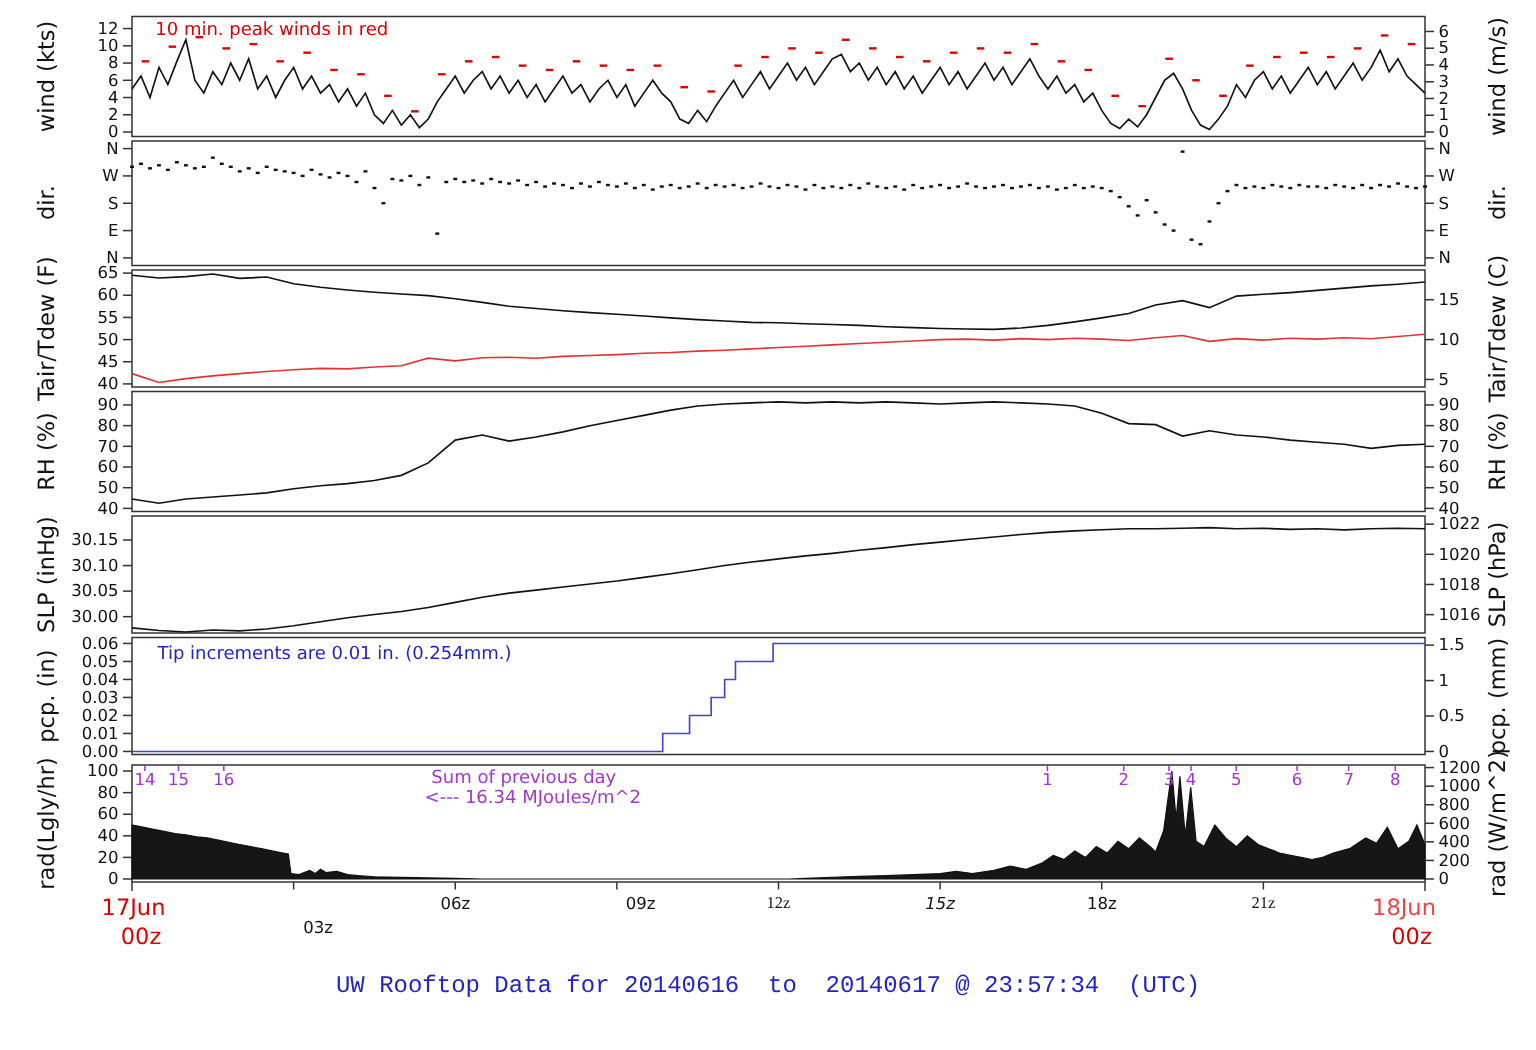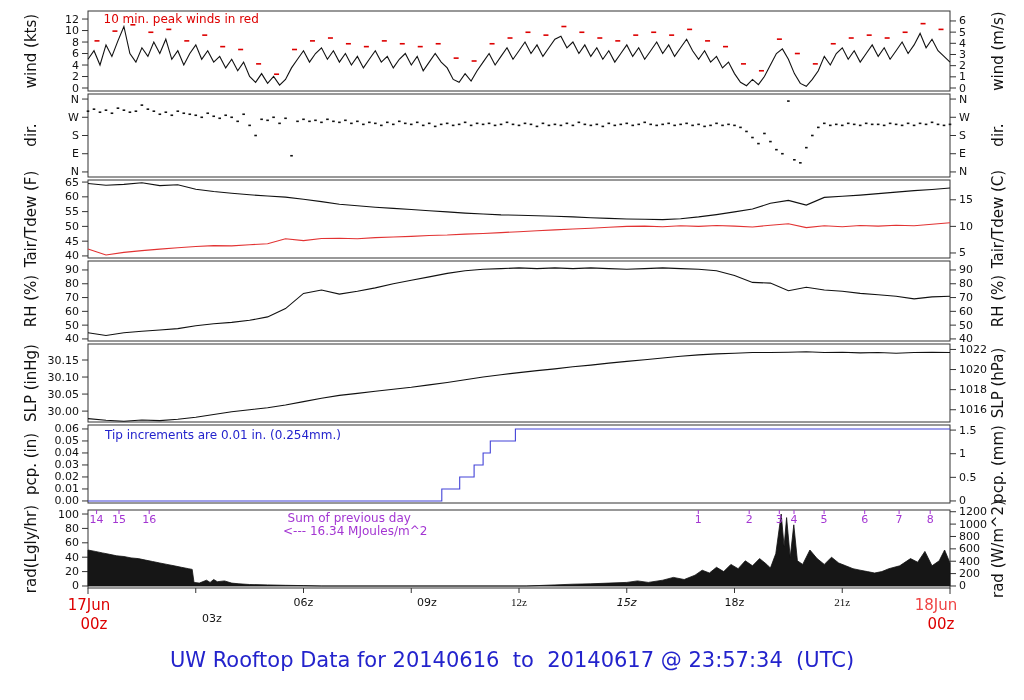--- a/index.html
+++ b/index.html
@@ -4,21 +4,21 @@
 <style>
   html,body{margin:0;padding:0;background:#fff;}
   .fig{position:relative;width:1024px;height:700px;background:#fff;overflow:hidden;
        font-family:"DejaVu Sans","Liberation Sans",sans-serif;}
   svg.panel{position:absolute;overflow:visible;}
   svg text{font-family:"DejaVu Sans","Liberation Sans",sans-serif;}
   .ytitle{position:absolute;font-size:15px;color:#111;white-space:nowrap;
           transform:translate(-50%,-50%) rotate(-90deg);}
   .xlab{position:absolute;font-size:11px;color:#111;transform:translateX(-50%);white-space:nowrap;}
   .xdate{position:absolute;font-size:15px;transform:translateX(-50%);white-space:nowrap;}
-  .title{position:absolute;font-size:21px;transform:translateX(-50%);white-space:pre;}
+  .title{position:absolute;font-size:16px;transform:translateX(-50%);white-space:pre;font-family:Liberation Mono, monospace;}
 </style>
 </head>
 <body>
 
 <div class="fig">
 
   <svg class="panel" id="panel-wind" style="left:88px;top:11px" width="862" height="80">
       <rect x="0" y="0" width="862" height="80" fill="#ffffff" stroke="#333" stroke-width="1"></rect>
       <g>
         <line x1="-6" y1="77.01149425287356" x2="0" y2="77.01149425287356" stroke="#333" stroke-width="1"></line>

